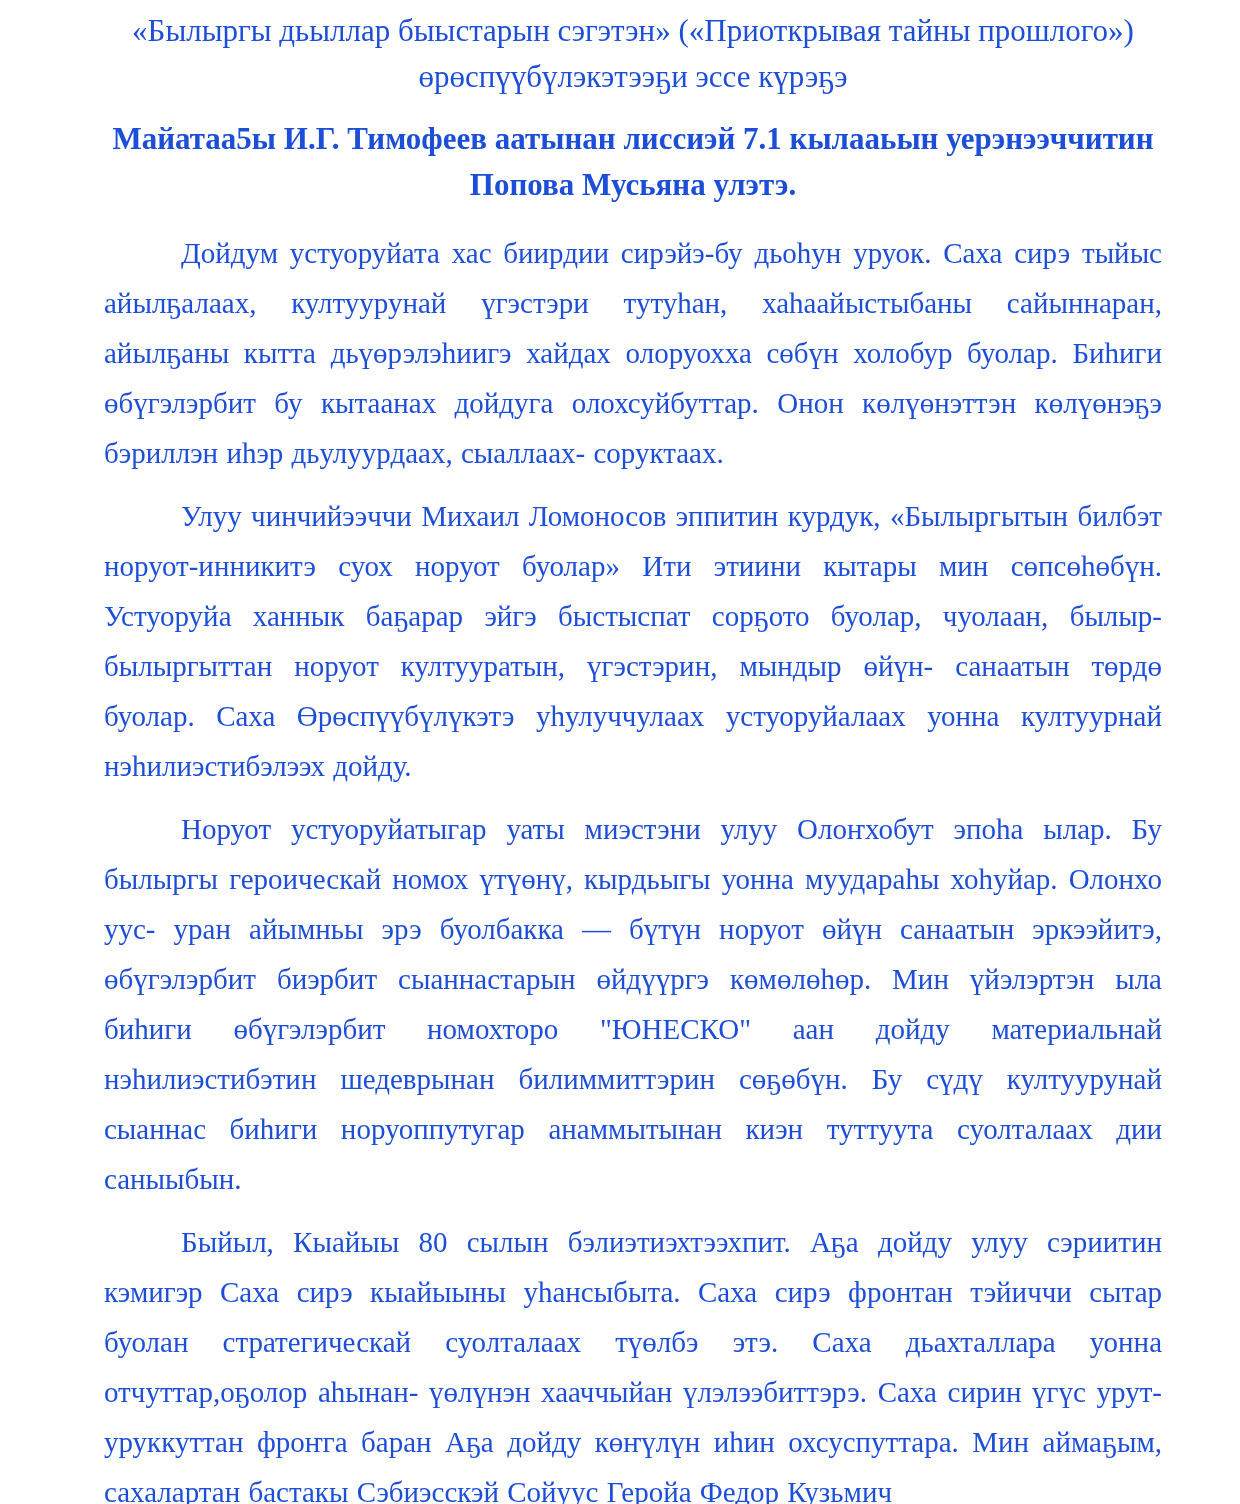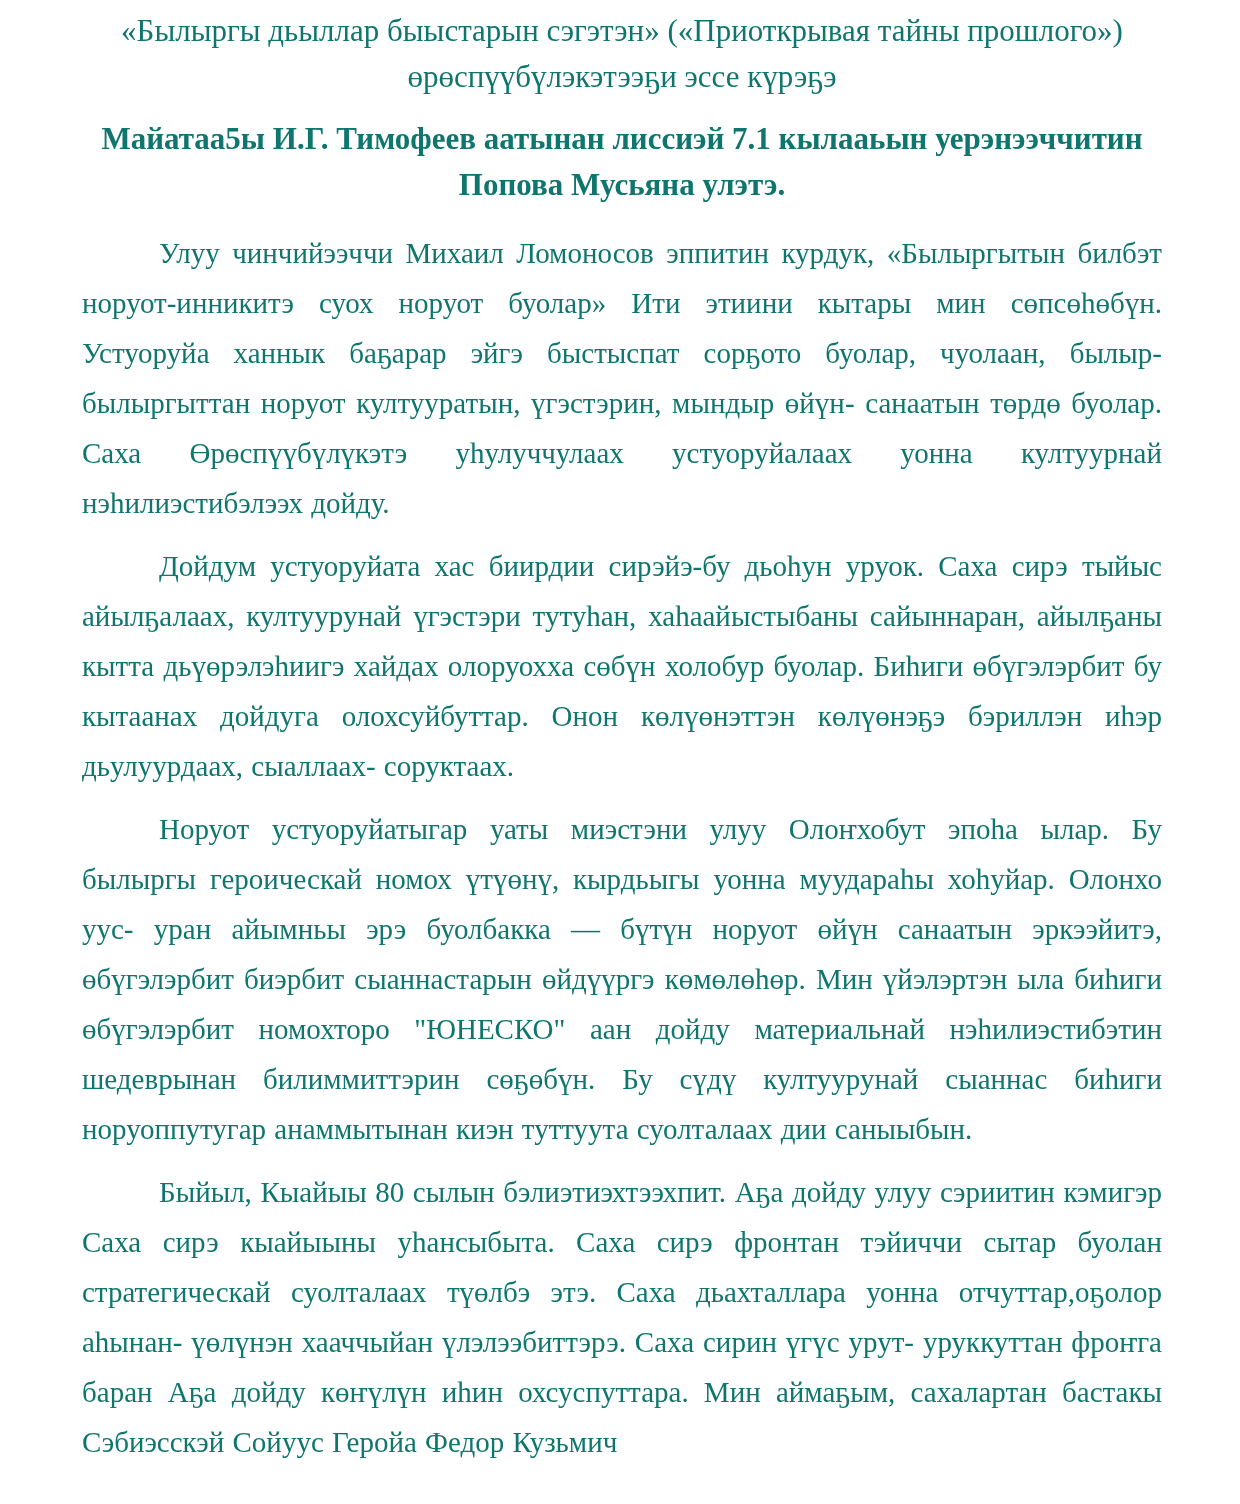--- a/index.html
+++ b/index.html
@@ -5,24 +5,24 @@
   html, body {
     margin: 0;
     padding: 0;
     background: #ffffff;
   }
   .page {
     position: relative;
     width: 1240px;
     height: 1504px;
     background: #ffffff;
-    color: #0f766e;
+    color: #1d4ed8;
     font-family: "Liberation Serif", "DejaVu Serif", serif;
     box-sizing: border-box;
-    padding: 8px 78px 0 82px;
+    padding: 8px 78px 0 104px;
     overflow: hidden;
   }
   .doc-title {
     font-size: 31px;
     line-height: 46px;
     text-align: center;
     font-weight: normal;
     margin: 0 0 16px 0;
   }
   .doc-subtitle {
@@ -43,18 +43,18 @@
 </style>
 </head>
 <body>
 
 <div class="page">
   <h1 class="doc-title">«Былыргы дьыллар быыстарын сэгэтэн» («Приоткрывая тайны прошлого») өрөспүүбүлэкэтээҕи эссе күрэҕэ</h1>
 
   <h2 class="doc-subtitle">Майатаа5ы И.Г. Тимофеев аатынан лиссиэй 7.1 кылааьын уерэнээччитин Попова Мусьяна улэтэ.</h2>
 
   <div class="body-text">
+    <p>Дойдум устуоруйата хас биирдии сирэйэ-бу дьоһун уруок. Саха сирэ тыйыс айылҕалаах, култуурунай үгэстэри тутуһан, хаһаайыстыбаны сайыннаран, айылҕаны кытта дьүөрэлэһиигэ хайдах олоруохха сөбүн холобур буолар. Биһиги өбүгэлэрбит бу кытаанах дойдуга олохсуйбуттар. Онон көлүөнэттэн көлүөнэҕэ бэриллэн иһэр дьулуурдаах, сыаллаах- соруктаах.</p>
     <p>Улуу чинчийээччи Михаил Ломоносов эппитин курдук, «Былыргытын билбэт норуот-инникитэ суох норуот буолар» Ити этиини кытары мин сөпсөһөбүн. Устуоруйа ханнык баҕарар эйгэ быстыспат сорҕото буолар, чуолаан, былыр- былыргыттан норуот култууратын, үгэстэрин, мындыр өйүн- санаатын төрдө буолар. Саха Өрөспүүбүлүкэтэ уһулуччулаах устуоруйалаах уонна култуурнай нэһилиэстибэлээх дойду.</p>
-    <p>Дойдум устуоруйата хас биирдии сирэйэ-бу дьоһун уруок. Саха сирэ тыйыс айылҕалаах, култуурунай үгэстэри тутуһан, хаһаайыстыбаны сайыннаран, айылҕаны кытта дьүөрэлэһиигэ хайдах олоруохха сөбүн холобур буолар. Биһиги өбүгэлэрбит бу кытаанах дойдуга олохсуйбуттар. Онон көлүөнэттэн көлүөнэҕэ бэриллэн иһэр дьулуурдаах, сыаллаах- соруктаах.</p>
     <p>Норуот устуоруйатыгар уаты миэстэни улуу Олоҥхобут эпоһа ылар. Бу былыргы героическай номох үтүөнү, кырдьыгы уонна муудараһы хоһуйар. Олонхо уус- уран айымньы эрэ буолбакка — бүтүн норуот өйүн санаатын эркээйитэ, өбүгэлэрбит биэрбит сыаннастарын өйдүүргэ көмөлөһөр. Мин үйэлэртэн ыла биһиги өбүгэлэрбит номохторо "ЮНЕСКО" аан дойду материальнай нэһилиэстибэтин шедеврынан билиммиттэрин сөҕөбүн. Бу сүдү култуурунай сыаннас биһиги норуоппутугар анаммытынан киэн туттуута суолталаах дии саныыбын.</p>
     <p>Быйыл, Кыайыы 80 сылын бэлиэтиэхтээхпит. Аҕа дойду улуу сэриитин кэмигэр Саха сирэ кыайыыны уһансыбыта. Саха сирэ фронтан тэйиччи сытар буолан стратегическай суолталаах түөлбэ этэ. Саха дьахталлара уонна отчуттар,оҕолор аһынан- үөлүнэн хааччыйан үлэлээбиттэрэ. Саха сирин үгүс урут- уруккуттан фроҥга баран Аҕа дойду көҥүлүн иһин охсуспуттара. Мин аймаҕым, сахалартан бастакы Сэбиэсскэй Сойуус Геройа Федор Кузьмич</p>
   </div>
 </div>
 
 </body></html>

